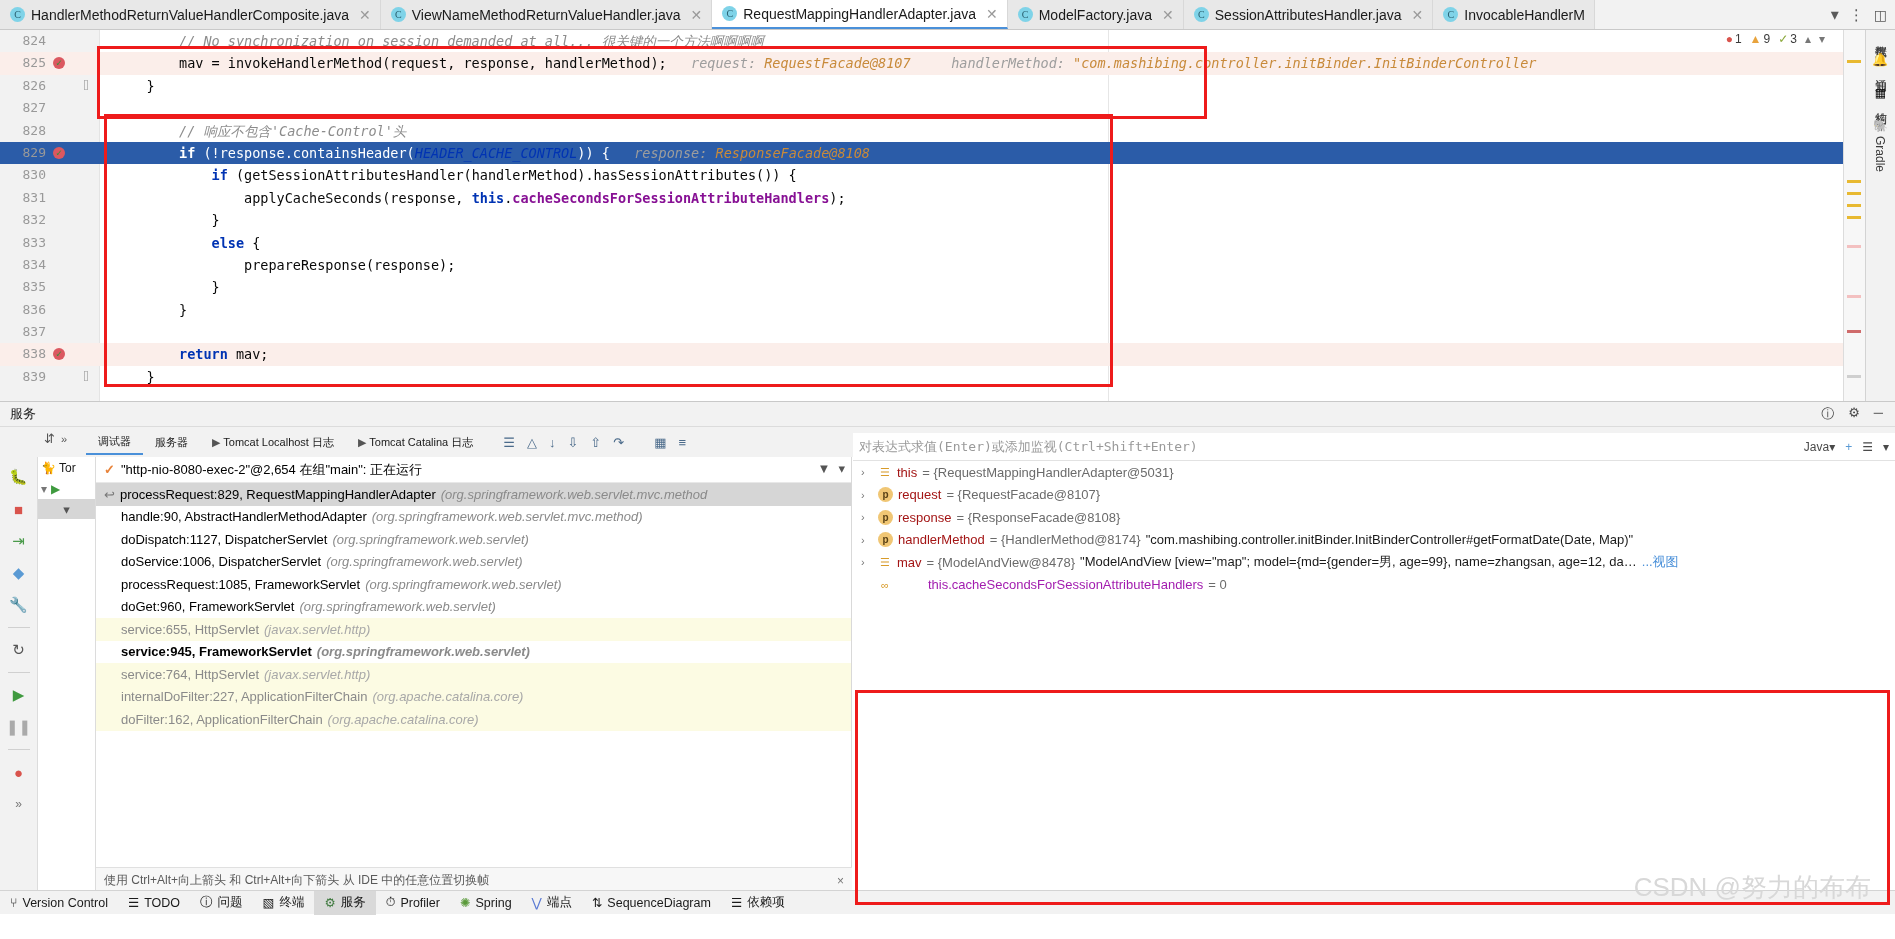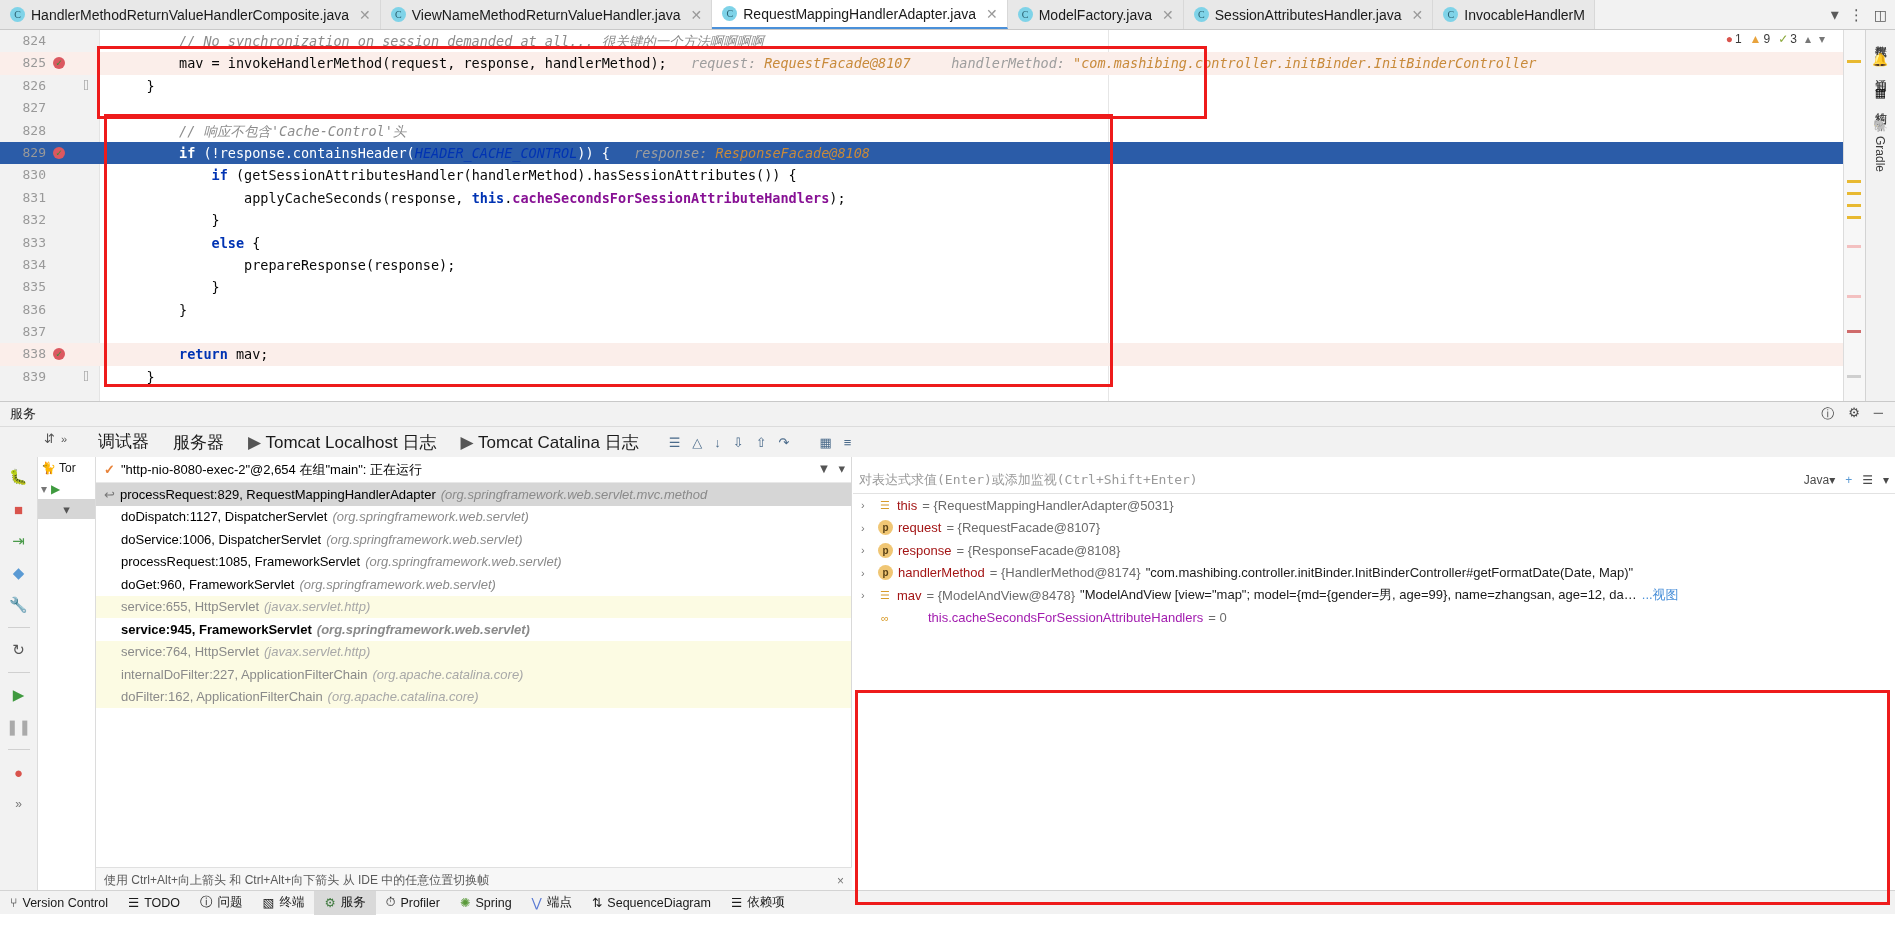--- a/index.html
+++ b/index.html
@@ -124,21 +124,21 @@
   }
   .dbg-left-icons {
     position: absolute; top: 427px; left: 0; width: 38px; height: 482px;
     background: #f2f2f2; border-right: 1px solid #dcdcdc;
     display: flex; flex-direction: column; align-items: center; gap: 12px; padding-top: 8px;
   }
   .dbg-ic { width: 22px; height: 20px; display:flex; align-items:center; justify-content:center; font-size: 15px; }
   .dbg-sep { width: 22px; height: 1px; background: #d0d0d0; }
 
   .tabstrip { display: flex; align-items: center; gap: 0; margin-left: 86px; }
-  .dtab { padding: 4px 12px; font-size: 17px; color: #1a1a1a; }
+  .dtab { padding: 4px 12px; font-size: 11px; color: #1a1a1a; }
   .dtab.sel { border-bottom: 2px solid #4a90d9; }
   .tb-icons { display: flex; align-items: center; gap: 12px; margin-left: 18px; color: #4a6a8a; }
 
   
   .frames {
     position: absolute; top: 457px; left: 96px; width: 756px; height: 410px;
     background: #fff; border-right: 1px solid #d9d9d9; overflow: hidden;
   }
   .thread-row {
     height: 26px; display: flex; align-items: center; gap: 6px;
@@ -159,21 +159,21 @@
   .frame-row.lib .frame-pkg { color: #a8a8a8; }
   .hintbar {
     position: absolute; top: 867px; left: 96px; width: 756px; height: 26px;
     background: #f7f7f7; border-top: 1px solid #e0e0e0;
     display: flex; align-items: center; padding: 0 8px; font-size: 12px; color: #5a5a5a;
   }
   .hintbar .closex { margin-left: auto; color: #777; }
 
   
   .vars {
-    position: absolute; top: 466px; left: 853px; width: 1042px; height: 436px;
+    position: absolute; top: 433px; left: 853px; width: 1042px; height: 436px;
     background: #fff;
   }
   .watch-input {
     height: 28px; display: flex; align-items: center; justify-content: space-between;
     border-bottom: 1px solid #e2e2e2; padding: 0 6px;
   }
   .watch-ph { color: #9a9a9a; font-size: 13px; font-family: "DejaVu Sans Mono", monospace; }
   .watch-right { display: flex; align-items: center; gap: 10px; color: #4a4a4a; font-size: 12px; }
   .var-row {
     height: 22.5px; display: flex; align-items: center; gap: 5px;
@@ -413,20 +413,25 @@
       </span>
     </div>
     <div id="frame-rows">
         <div class="frame-row sel">
           <span style="color: rgb(119, 119, 119);">↩</span>
           <span>processRequest:829, RequestMappingHandlerAdapter</span>
           <span class="frame-pkg"> (org.springframework.web.servlet.mvc.method</span>
         </div>
         <div class="frame-row">
           <span style="display: inline-block; width: 12px;"></span>
+          <span>handle:90, AbstractHandlerMethodAdapter</span>
+          <span class="frame-pkg"> (org.springframework.web.servlet.mvc.method)</span>
+        </div>
+        <div class="frame-row">
+          <span style="display: inline-block; width: 12px;"></span>
           <span>doDispatch:1127, DispatcherServlet</span>
           <span class="frame-pkg"> (org.springframework.web.servlet)</span>
         </div>
         <div class="frame-row">
           <span style="display: inline-block; width: 12px;"></span>
           <span>doService:1006, DispatcherServlet</span>
           <span class="frame-pkg"> (org.springframework.web.servlet)</span>
         </div>
         <div class="frame-row">
           <span style="display: inline-block; width: 12px;"></span>
@@ -520,20 +525,21 @@
           <span class="twisty"></span>
           <span class="ic-obj">∞</span>
           <span class="var-name" style="color: #a21caf; margin-left: 31px;">this.cacheSecondsForSessionAttributeHandlers</span>
           <span class="var-ref"> = 0</span>
         </div>
       </div>
   </div>
 
   <div class="redbox" style="left:855px; top:690px; width:1035px; height:215px;"></div>
 
+  <div class="watermark">CSDN @努力的布布</div>
 
   <div class="botbar">
     <div class="bot-item">
       <span>⑂</span>
         <span>Version Control</span>
     </div>
     <div class="bot-item">
       <span>☰</span>
         <span>TODO</span>
     </div>

